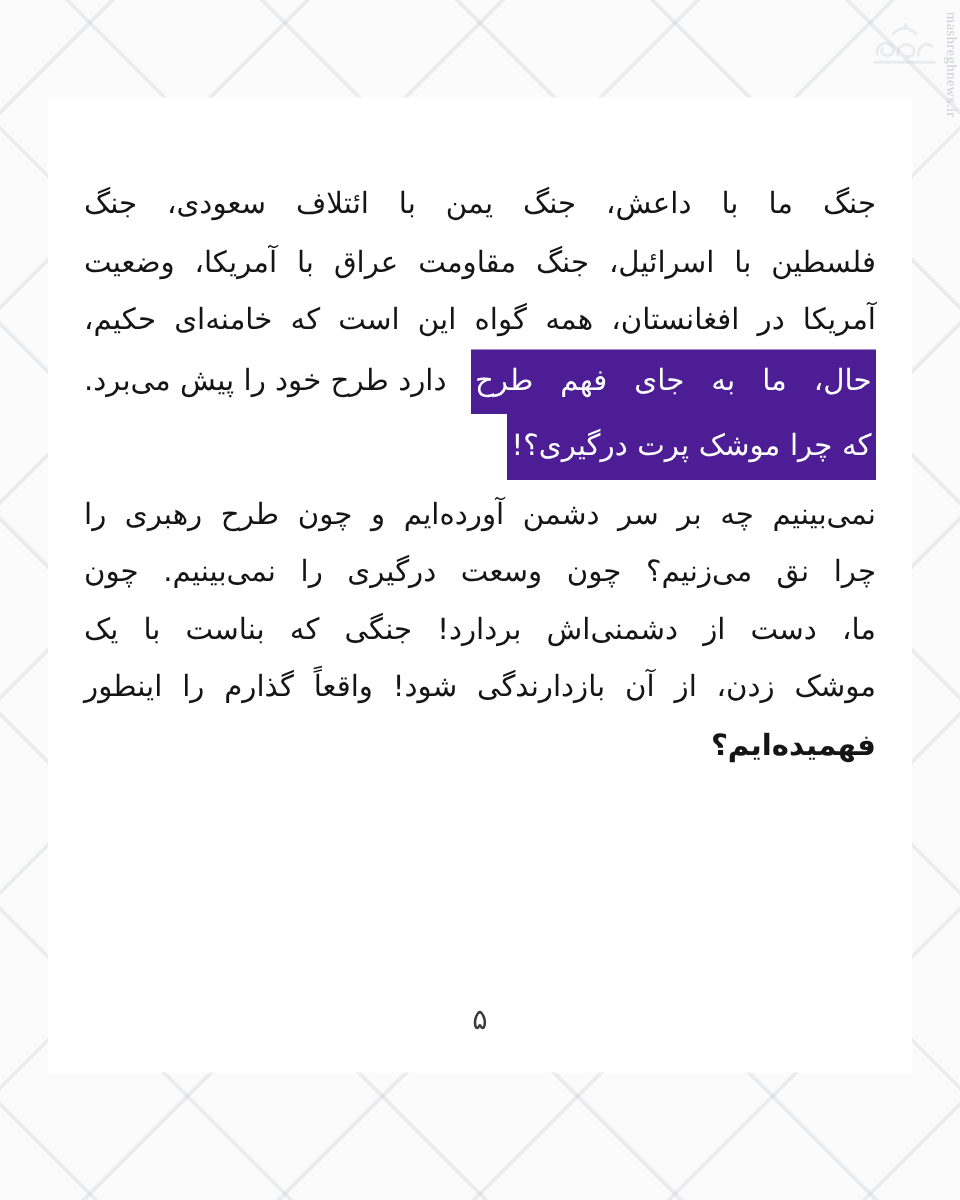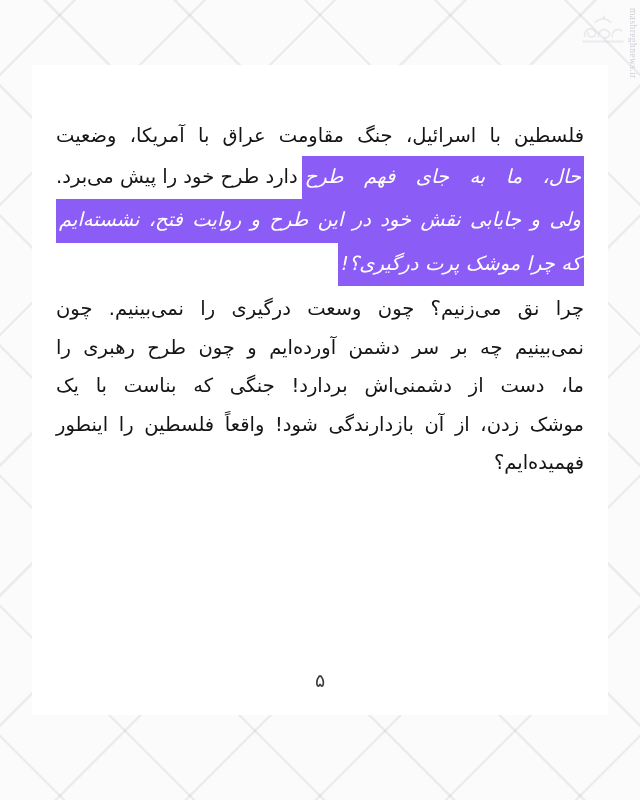--- a/index.html
+++ b/index.html
@@ -106,56 +106,56 @@
     display: block;
     direction: rtl;
     text-align: justify;
     text-align-last: justify;
     white-space: nowrap;
   }
 
   
   .para .line.ragged {
     text-align-last: right;
+    font-weight: bold;
   }
 
   
   .hl-line {
     display: block;
     direction: rtl;
     white-space: nowrap;
     line-height: 38.5px;
     margin: 0;
     font-size: 19.5px;
     color: #151515;
   }
   .hl-line > .mark {
-    background: #8b5cf6;
+    background: #4c1d95;
     color: #ffffff;
     padding: 2px 3px 3px 3px;
     box-decoration-break: clone;
-    font-style: italic;
     -webkit-box-decoration-break: clone;
   }
   .hl-line.full > .mark {
     display: block;
     text-align: justify;
     text-align-last: justify;
   }
   .hl-line.mixed {
     display: flex;
     flex-direction: row;
     align-items: baseline;
     justify-content: flex-start;
     gap: 0;
   }
   .hl-line.mixed .plain {
     color: #151515;
     white-space: nowrap;
-    padding-right: 4px;
+    padding-right: 16px;
   }
   .hl-line.mixed .mark {
     flex: 1 1 auto;
     text-align: justify;
     text-align-last: justify;
     display: block;
   }
   .hl-line.tail {
     text-align: left;
   }
@@ -199,46 +199,45 @@
   </g>
 </svg>
 
 <div id="watermark-url">mashreghnews.ir</div>
 
 <div id="card">
 
   <div id="text-body">
 
     <div class="para">
+      <span class="line">جنگ ما با داعش، جنگ یمن با ائتلاف سعودی، جنگ</span>
       <span class="line">فلسطین با اسرائیل، جنگ مقاومت عراق با آمریکا، وضعیت</span>
+      <span class="line">آمریکا در افغانستان، همه گواه این است که خامنه‌ای حکیم،</span>
     </div>
 
     <div class="hl-block">
 
       <div class="hl-line mixed">
         <span class="mark">حال، ما به جای فهم طرح</span>
         <span class="plain">دارد طرح خود را پیش می‌برد.</span>
       </div>
 
-      <div class="hl-line full">
-        <span class="mark">ولی و جایابی نقش خود در این طرح و روایت فتح، نشسته‌ایم</span>
-      </div>
 
 
       <div class="hl-line tail">
         <span class="mark">که چرا موشک پرت درگیری؟!</span>
       </div>
 
     </div>
 
     <div class="para" style="margin-top:4px;">
+      <span class="line">نمی‌بینیم چه بر سر دشمن آورده‌ایم و چون طرح رهبری را</span>
       <span class="line">چرا نق می‌زنیم؟ چون وسعت درگیری را نمی‌بینیم. چون</span>
-      <span class="line">نمی‌بینیم چه بر سر دشمن آورده‌ایم و چون طرح رهبری را</span>
       <span class="line">ما، دست از دشمنی‌اش بردارد! جنگی که بناست با یک</span>
-      <span class="line">موشک زدن، از آن بازدارندگی شود! واقعاً فلسطین را اینطور</span>
+      <span class="line">موشک زدن، از آن بازدارندگی شود! واقعاً گذارم را اینطور</span>
       <span class="line ragged">فهمیده‌ایم؟</span>
     </div>
 
   </div>
 
   <div id="page-number">۵</div>
 
 </div>
 
 </body></html>

